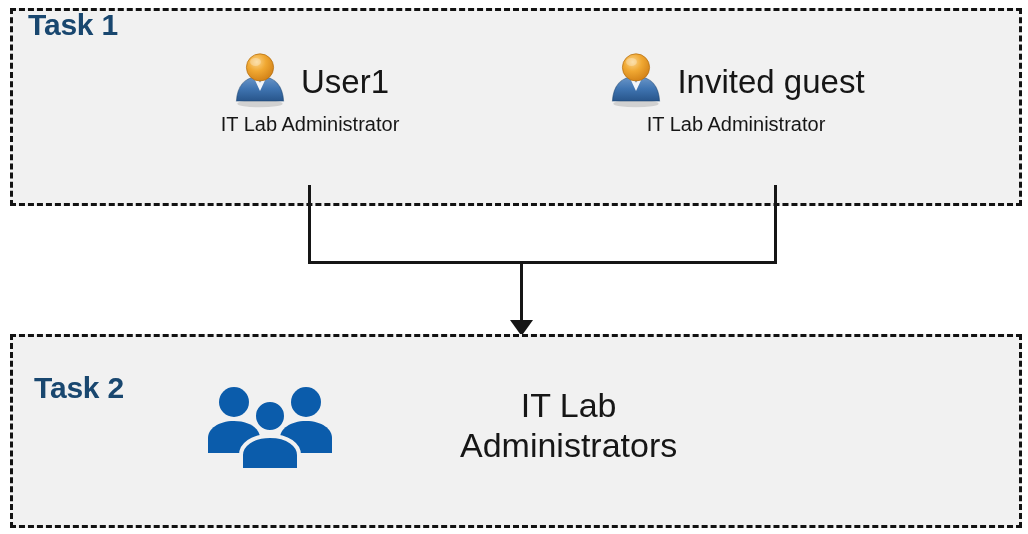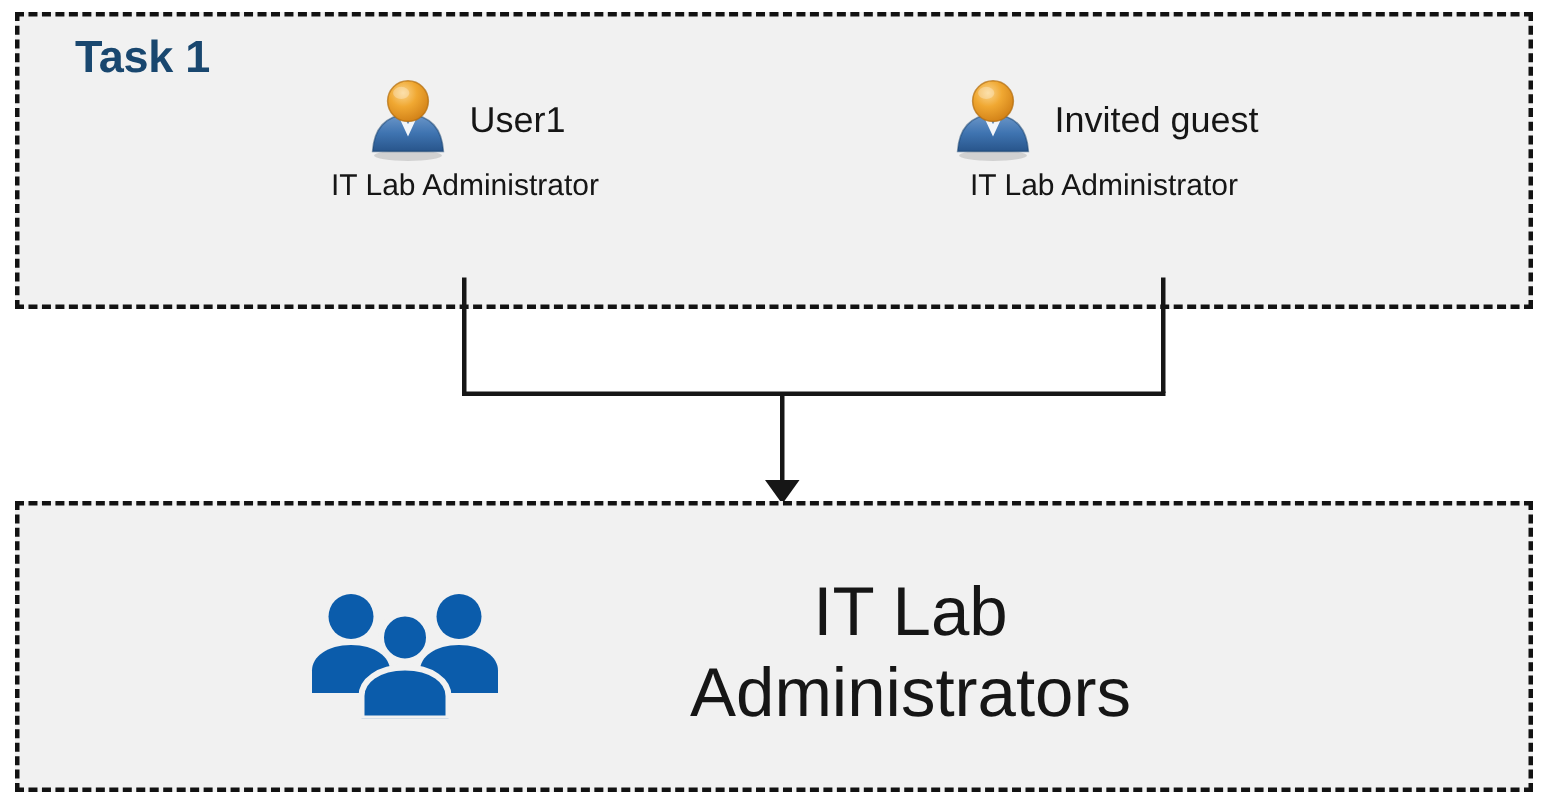--- a/index.html
+++ b/index.html
@@ -45,41 +45,41 @@
 
   
   .task-label {
     position: absolute;
     font-size: 30px;
     font-weight: bold;
     color: #19476F;
     letter-spacing: -0.2px;
     white-space: nowrap;
   }
-  #task1-label { left: 28px; top: 22px; margin-left: 22px; }
+  #task1-label { left: 28px; top: 8px; }
   #task2-label { left: 34px; top: 371px; }
 
   
   .person {
     position: absolute;
     text-align: center;
     white-space: nowrap;
   }
   #person-user1 { left: 120px; top: 50px; width: 380px; }
   #person-guest { left: 536px; top: 50px; width: 400px; }
 
   .person-head-row {
     display: flex;
     align-items: center;
     justify-content: center;
     gap: 12px;
     height: 62px;
   }
   .person-name {
-    font-size: 24px;
+    font-size: 33px;
     color: #161616;
     line-height: 1;
   }
   .person-role {
     font-size: 20px;
     color: #161616;
     line-height: 1;
     margin-top: 2px;
   }
 
@@ -91,21 +91,21 @@
     left: 200px;
     top: 380px;
     width: 620px;
     display: flex;
     align-items: center;
     justify-content: flex-start;
     gap: 120px;
   }
   #group-icon { display:block; width: 140px; height: 90px; flex: 0 0 140px; }
   #group-name {
-    font-size: 46px;
+    font-size: 34px;
     color: #161616;
     line-height: 1.18;
     text-align: center;
     white-space: pre-line;
     flex: 0 0 auto;
   }
 
   
   #connector {
     position: absolute;
@@ -195,20 +195,21 @@
 
       <path d="M308 112.5 L777 112.5"></path>
 
       <path d="M521.5 112 L521.5 172"></path>
     </g>
     <polygon points="510,170 533,170 521.5,186" fill="#161616"></polygon>
   </svg>
 
   <div id="task2-box" class="task-box"></div>
 
+  <div id="task2-label" class="task-label">Task 2</div>
 
   <div id="group-row">
     <svg id="group-icon" viewBox="0 0 140 90">
 
       <circle cx="34" cy="22" r="15" fill="#0B5CAB"></circle>
       <path d="M34 41 C18 41 8 49 8 58 L8 73 L60 73 L60 58 C60 49 50 41 34 41 Z" fill="#0B5CAB"></path>
 
       <circle cx="106" cy="22" r="15" fill="#0B5CAB"></circle>
       <path d="M106 41 C90 41 80 49 80 58 L80 73 L132 73 L132 58 C132 49 122 41 106 41 Z" fill="#0B5CAB"></path>
 

